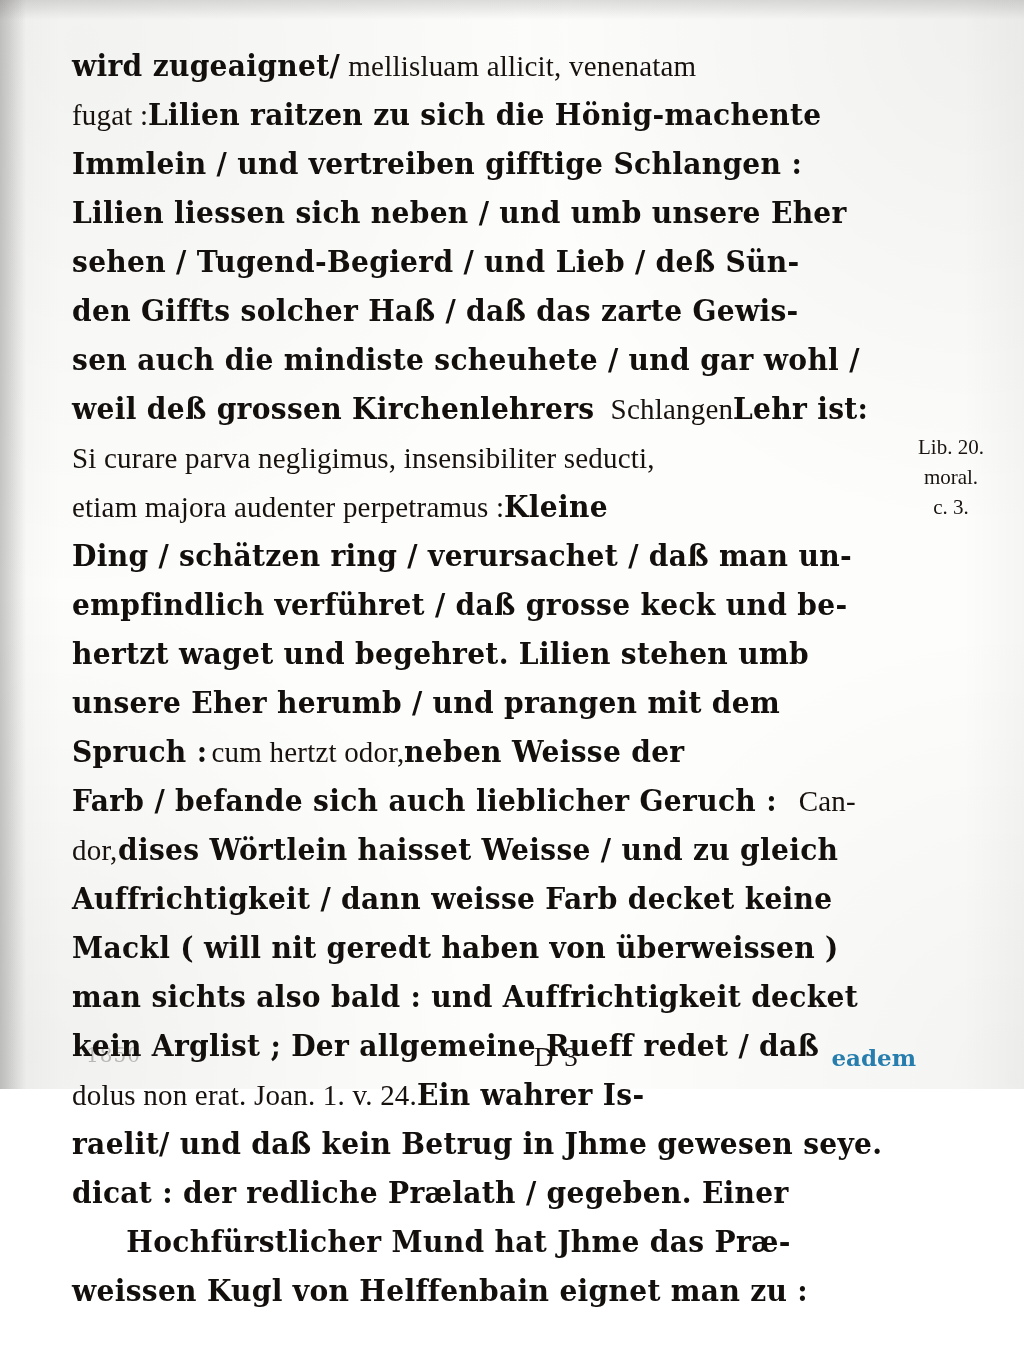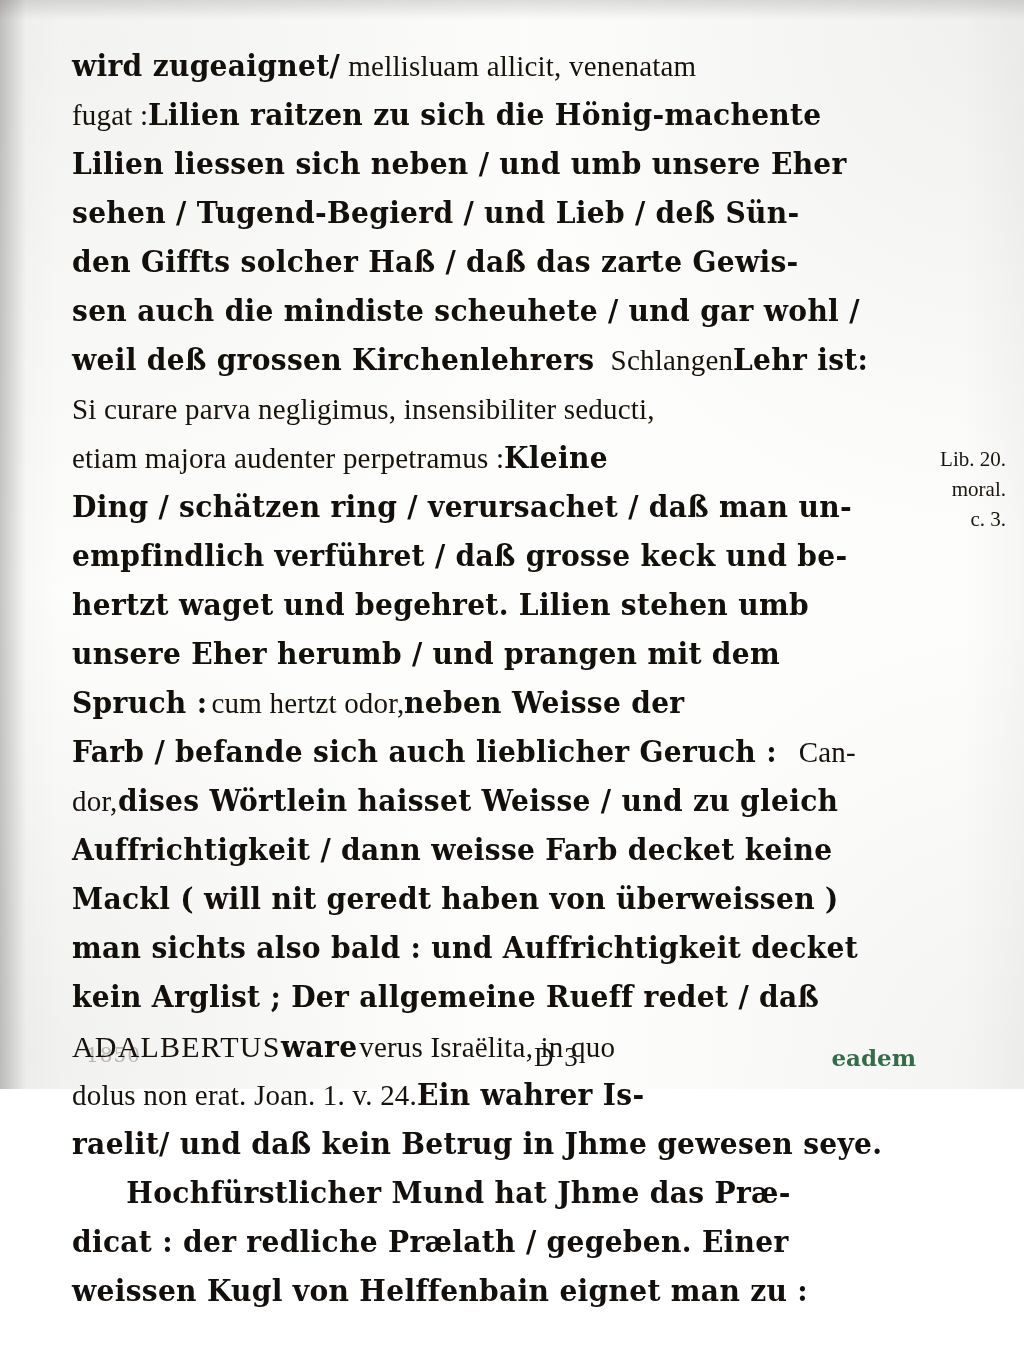--- a/index.html
+++ b/index.html
@@ -87,23 +87,23 @@
     display: inline-block;
   }
   .indent {
     padding-left: 56px;
   }
 
   
   #marginal {
     position: absolute;
     right: 18px;
-    top: 444px;
+    top: 432px;
     width: 110px;
-    text-align: right;
+    text-align: center;
   }
   #marginal .mg {
     font-family: "Liberation Serif", serif;
     font-size: 21px;
     color: #1a1411;
     line-height: 30px;
     white-space: nowrap;
   }
 
   
@@ -123,21 +123,21 @@
     color: #17120f;
     letter-spacing: 2px;
   }
   .catchword {
     position: absolute;
     right: 108px;
     bottom: 8px;
     font-family: "DejaVu Serif", serif;
     font-weight: 700;
     font-size: 23px;
-    color: #14532d;
+    color: #0369a1;
     opacity: 0.85;
   }
   .bleed-stamp {
     position: absolute;
     left: 86px;
     bottom: 12px;
     font-family: "DejaVu Serif", serif;
     font-size: 20px;
     color: rgba(40,34,30,0.28);
     letter-spacing: 1px;
@@ -149,43 +149,43 @@
 
 <div id="page">
 
   <div class="edge-dark-left"></div>
   <div class="edge-dark-top"></div>
   <div class="scan-noise"></div>
 
   <div id="textblock">
       <div class="line"><span class="ger">wird zugeaignet/</span><span class="lat"> mellisluam allicit, venenatam</span></div>
       <div class="line"><span class="lat">fugat :</span><span class="ger"> Lilien raitzen zu sich die Hönig-machente</span></div>
+      <div class="line"><span class="ger">Immlein / und vertreiben gifftige Schlangen :</span></div>
       <div class="line"><span class="ger">Lilien liessen sich neben / und umb unsere Eher</span></div>
       <div class="line"><span class="ger">sehen / Tugend-Begierd / und Lieb / deß Sün-</span></div>
       <div class="line"><span class="ger">den Giffts solcher Haß / daß das zarte Gewis-</span></div>
       <div class="line"><span class="ger">sen auch die mindiste scheuhete / und gar wohl /</span></div>
       <div class="line"><span class="ger">weil deß grossen Kirchenlehrers </span><span class="lat">Schlangen</span><span class="ger"> Lehr ist:</span></div>
       <div class="line"><span class="lat">Si curare parva negligimus, insensibiliter seducti,</span></div>
       <div class="line"><span class="lat">etiam  majora  audenter  perpetramus :  </span><span class="ger">Kleine</span></div>
       <div class="line"><span class="ger">Ding / schätzen ring / verursachet / daß man un-</span></div>
       <div class="line"><span class="ger">empfindlich verführet / daß grosse keck und be-</span></div>
       <div class="line"><span class="ger">hertzt waget und begehret.   Lilien stehen umb</span></div>
       <div class="line"><span class="ger">unsere Eher herumb / und prangen mit dem</span></div>
       <div class="line"><span class="ger">Spruch : </span><span class="lat">cum hertzt odor,</span><span class="ger"> neben Weisse der</span></div>
       <div class="line"><span class="ger">Farb / befande sich auch lieblicher Geruch : </span><span class="lat">Can-</span></div>
       <div class="line"><span class="lat">dor,</span><span class="ger"> dises Wörtlein haisset Weisse / und zu gleich</span></div>
       <div class="line"><span class="ger">Auffrichtigkeit / dann weisse Farb decket keine</span></div>
       <div class="line"><span class="ger">Mackl ( will nit geredt haben von überweissen )</span></div>
       <div class="line"><span class="ger">man sichts also bald : und Auffrichtigkeit decket</span></div>
       <div class="line"><span class="ger">kein Arglist ; Der allgemeine Rueff redet / daß</span></div>
-      <div class="line"><span class="lat-caps">ADALBERTUS </span><span class="ger">ware </span><span class="lat">verus Israëlita, in quo</span></div>
       <div class="line"><span class="lat">dolus non erat. Joan. 1. v. 24. </span><span class="ger">Ein wahrer Is-</span></div>
       <div class="line"><span class="ger">raelit/ und daß kein Betrug in Jhme gewesen seye.</span></div>
+      <div class="line"><span class="ger">dicat : der redliche Prælath / gegeben.   Einer</span></div>
       <div class="line"><span class="ger indent">Hochfürstlicher Mund hat Jhme das Præ-</span></div>
-      <div class="line"><span class="ger">dicat : der redliche Prælath / gegeben.   Einer</span></div>
       <div class="line"><span class="ger">weissen Kugl von Helffenbain eignet man zu :</span></div>
     </div>
 
   <div id="marginal">
     <div class="mg">Lib.  20.</div>
     <div class="mg">moral.</div>
     <div class="mg">c.  3.</div>
   </div>
 
   <div id="footer">

